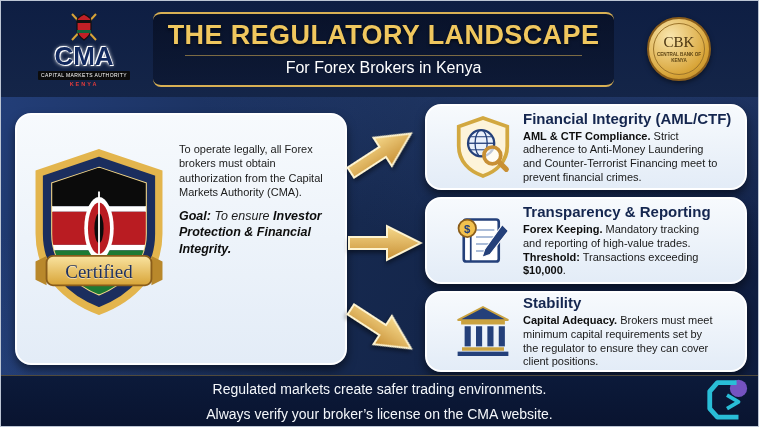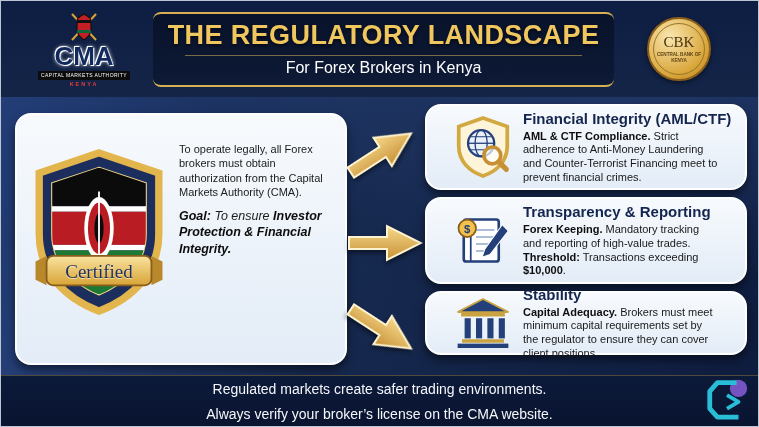--- a/index.html
+++ b/index.html
@@ -83,21 +83,21 @@
   .a2{ left:8px; top:116px; }
   .a3{ left:4px; top:202px; transform:rotate(33deg); }
 
   
   .rpanel{
     position:absolute; left:424px; width:322px;
     display:flex; align-items:center; gap:10px; padding:10px 26px;
   }
   .rpanel-1{ top:103px; height:86px; }
   .rpanel-2{ top:196px; height:87px; }
-  .rpanel-3{ top:290px; height:64px; }
+  .rpanel-3{ top:290px; height:81px; }
   .icon-box{ flex:0 0 60px; width:60px; display:flex; align-items:center; justify-content:center; }
   .rtext{ flex:1; min-width:0; }
   .rtitle{ font-size:15px; font-weight:800; color:#14264f; margin-bottom:3px; white-space:nowrap; }
   .rbody{ font-size:11px; line-height:1.24; color:#191919; }
   .rbody b{ color:#0e0e0e; }
   .amount{ color:#c1121f; font-weight:800; }
 
   
   .footer{
     position:absolute; left:0; right:0; top:374px; bottom:0;

